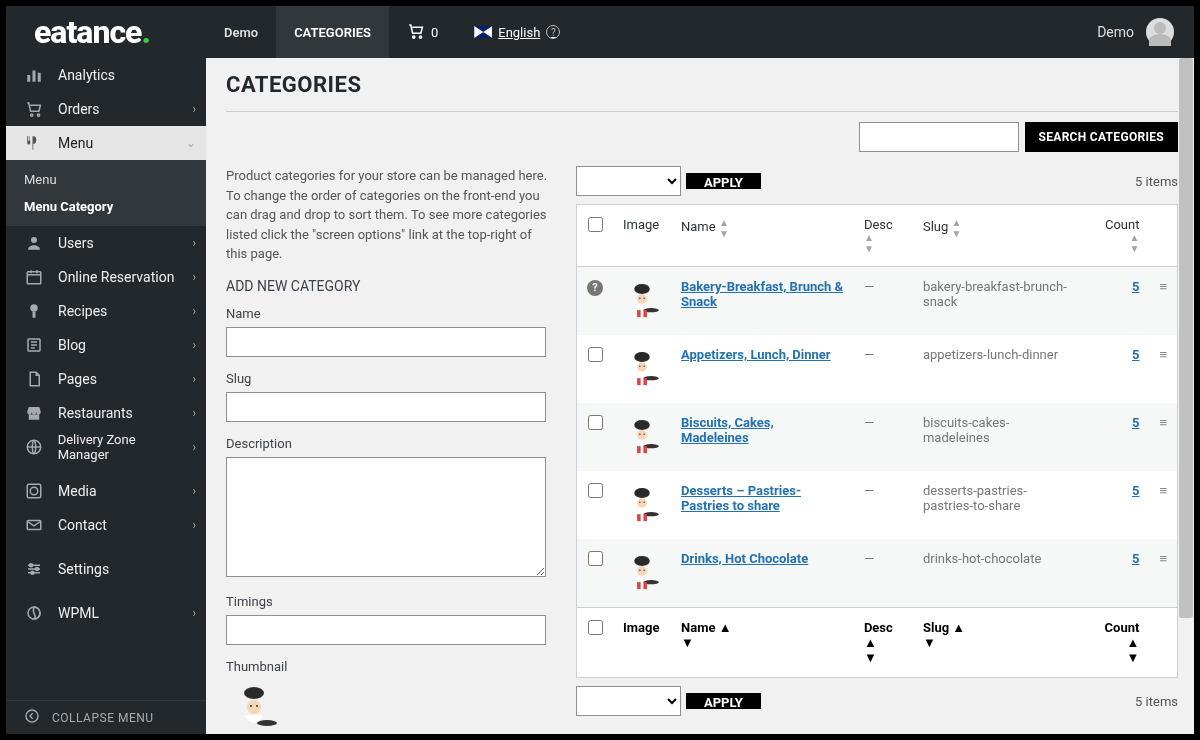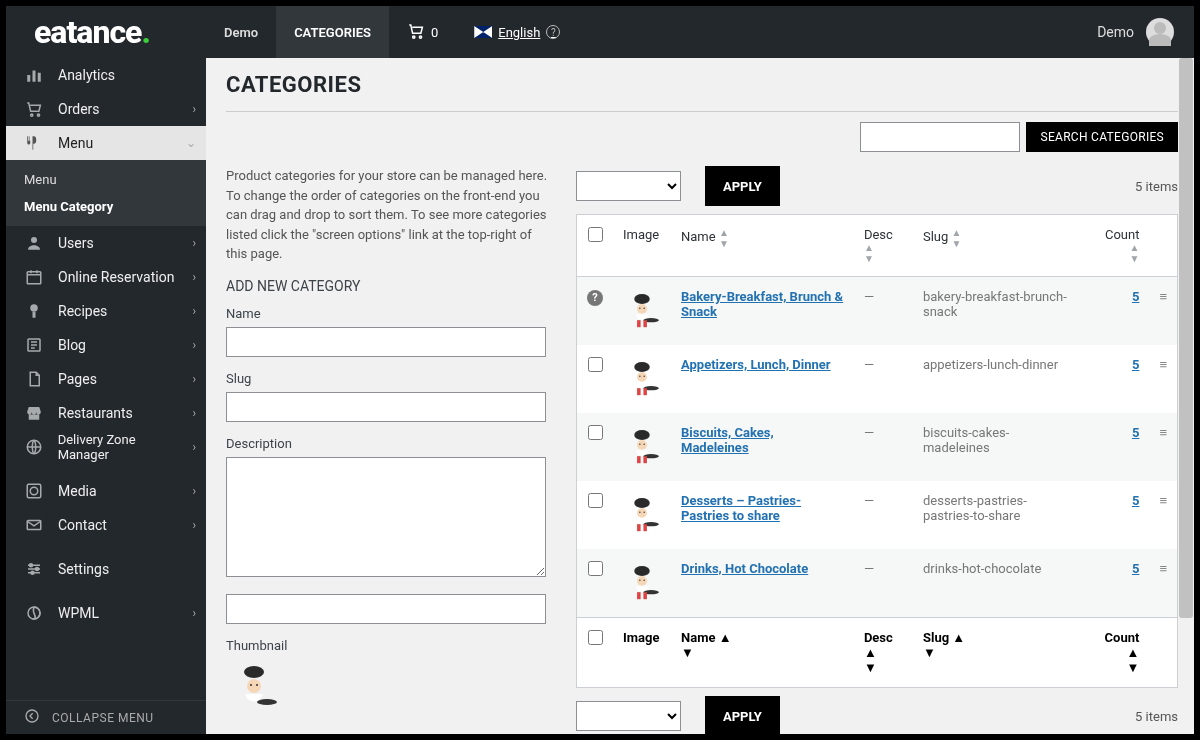--- a/index.html
+++ b/index.html
@@ -34,36 +34,36 @@
   .sidebar .submenu { background:#32373c; padding:6px 0;}
   .sidebar .submenu .sub { padding:6px 18px; font-size:13px; color:#ddd; cursor:pointer;}
   .sidebar .submenu .sub.active { font-weight:700; color:#fff;}
   .collapse { position:absolute; bottom:0; left:0; right:0; height:34px; display:flex; align-items:center; gap:12px; padding:0 18px; color:#aaa; font-size:12px; letter-spacing:.5px; border-top:1px solid #32373c; text-transform:uppercase;}
 
   
   .main { position:absolute; left:200px; right:16px; top:52px; bottom:0; overflow-y:auto; padding:14px 0 20px 20px;}
   .page-title { font-size:22px; font-weight:700; color:#23282d; letter-spacing:.5px; padding-bottom:14px; border-bottom:1px solid #ccc; margin-bottom:10px;}
   .searchbar { display:flex; justify-content:flex-end; gap:6px; margin-bottom:14px;}
   .searchbar input { width:160px; height:30px; border:1px solid #8c8f94; padding:0 6px; background:#fff;}
-  .searchbar button { background:#000; color:#fff; border:none; height:30px; padding:0 14px; font-size:12px; font-weight:400; letter-spacing:.3px;}
+  .searchbar button { background:#000; color:#fff; border:none; height:30px; padding:0 14px; font-size:12px; font-weight:700; letter-spacing:.3px;}
 
   .cols { display:flex; gap:20px; }
   .left { width:330px; font-size:13px; color:#3c434a; }
   .left p.intro { margin-bottom:14px; line-height:1.5; color:#555;}
   .left h3 { font-size:14px; font-weight:400; margin-bottom:12px; color:#3c434a;}
   .field { margin-bottom:14px; }
   .field label { display:block; font-size:13px; color:#3c434a; margin-bottom:6px;}
   .field input[type=text] { width:320px; height:30px; border:1px solid #8c8f94; padding:0 8px; background:#fff;}
   .field textarea { width:320px; height:120px; border:1px solid #8c8f94; padding:6px; background:#fff; resize:vertical;}
   .thumb { width:56px; height:56px; display:flex;align-items:center;justify-content:center; margin-bottom:8px;}
 
   .right { flex:1; }
   .tablenav { display:flex; align-items:center; margin-bottom:8px;}
   .tablenav select { height:22px; border:1px solid #8c8f94; padding:14px 6px; background:#fff; font-size:13px;}
-  .tablenav .apply { margin-left:24px; background:#000; color:#fff; border:2px solid #000; height:40px; padding:0 16px; font-size:13px; font-weight:700;}
+  .tablenav .apply { margin-left:5px; background:#000; color:#fff; border:2px solid #000; height:16px; padding:0 16px; font-size:13px; font-weight:700;}
   .tablenav .count { margin-left:auto; font-size:13px; color:#555;}
 
   table.list { width:100%; border:1px solid #ccd0d4; background:#fff; border-collapse:collapse;}
   table.list th, table.list td { padding:12px 10px; font-size:13px; text-align:left; vertical-align:top;}
   table.list thead th { border-bottom:1px solid #ccd0d4; color:#2c3338; font-weight:400;}
   table.list thead th .sort { color:#a0a5aa; font-size:10px; display:inline-block; vertical-align:middle;}
   table.list tbody tr:nth-child(odd) td { background:#f6f7f7; }
   table.list tbody td.name a { color:#2271b1; font-weight:700; text-decoration:underline; }
   table.list td.slug { color:#777; }
   table.list td.count { text-align:right;}
@@ -288,20 +288,21 @@
         </div>
         <div class="field">
           <label>Slug</label>
           <input type="text" style="">
         </div>
         <div class="field">
           <label>Description</label>
           <textarea style=""></textarea>
         </div>
         <div class="field">
+          <label>Timings</label>
           <input type="text" style="">
         </div>
         <div class="field">
           <label>Thumbnail</label>
           <div class="thumb">
             <svg width="54" height="54" viewBox="0 0 54 54">
                 <ellipse cx="27" cy="12" rx="10" ry="6" fill="#2a2a2a"></ellipse>
                 <circle cx="27" cy="26" r="7" fill="#f5d7b8"></circle>
                 <circle cx="24" cy="25" r="1" fill="#333"></circle>
                 <circle cx="30" cy="25" r="1" fill="#333"></circle>

